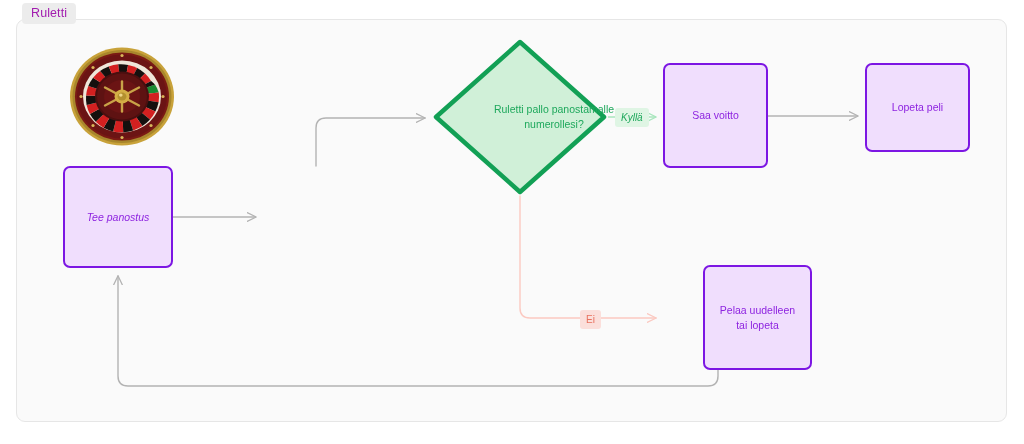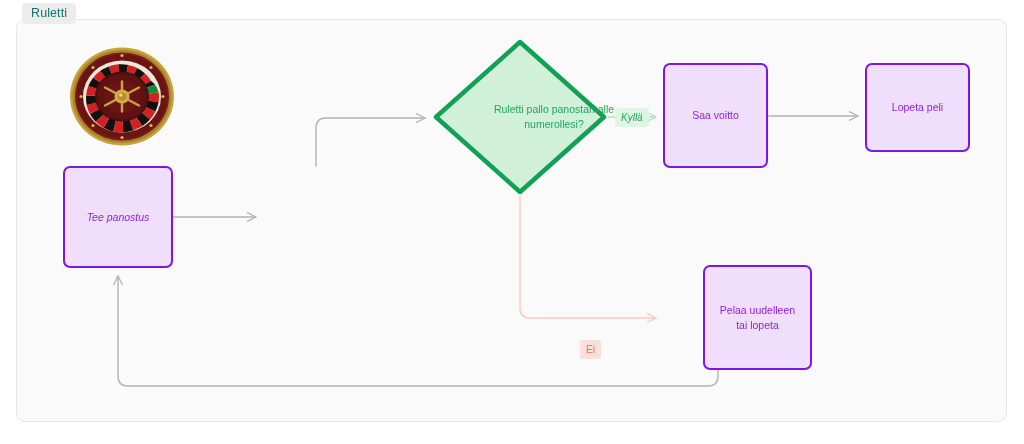--- a/index.html
+++ b/index.html
@@ -17,21 +17,21 @@
   }
   
   #title-chip {
     position: absolute;
     left: 22px;
     top: 3px;
     padding: 3px 9px 4px 9px;
     background: #ececec;
     border-radius: 4px;
     font-size: 12.5px;
-    color: #0f766e;
+    color: #a21caf;
     line-height: 14px;
     letter-spacing: .1px;
     z-index: 40;
   }
   
   #diagram-frame {
     position: absolute;
     left: 16px;
     top: 19px;
     width: 991px;
@@ -102,21 +102,20 @@
     white-space: nowrap;
   }
   .edge-label-yes {
     background: #dff5e4;
     color: #1ea85c;
     font-style: italic;
   }
   .edge-label-no {
     background: #fbdfdb;
     color: #e8705e;
-    margin-top: 30px;
   }
   
   #roulette {
     position: absolute;
     left: 67px;
     top: 46px;
     width: 110px;
     height: 101px;
     z-index: 12;
   }

